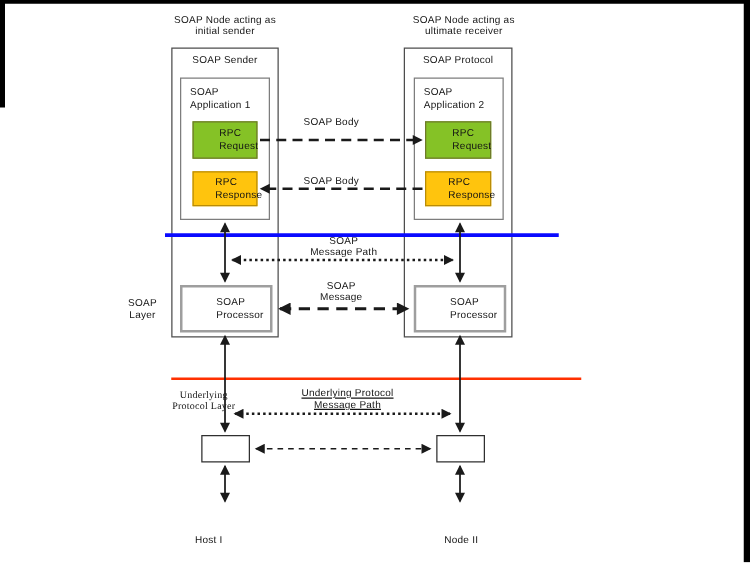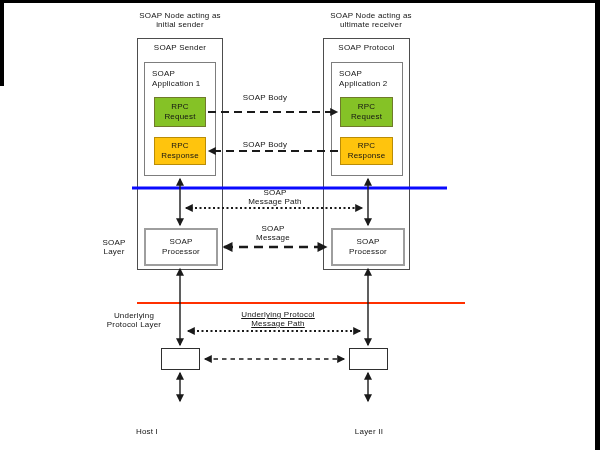--- a/index.html
+++ b/index.html
@@ -16,22 +16,22 @@
   .box.rpc{border:1px solid #6f7a2a;}
   .box.rpc.resp{border-color:#b98c07;}
   .box.small{border-color:#2f2f2f;}
   .lbl{position:absolute;font-size:8px;line-height:9px;color:#141414;text-align:center;
        white-space:pre-line;letter-spacing:0.2px;}
   .boxtitle{font-size:8px;line-height:9px;color:#141414;text-align:center;margin-top:4px;
             white-space:pre-line;letter-spacing:0.2px;}
   .applabel{font-size:8px;line-height:10px;color:#141414;text-align:left;padding:6px 0 0 7px;
             white-space:pre-line;letter-spacing:0.2px;}
   .centerfill{display:flex;align-items:center;justify-content:center;width:100%;height:100%;
-              font-size:8px;line-height:10px;color:#141414;text-align:center;white-space:pre-line;
-              letter-spacing:0.2px;}
+              font-size:8px;line-height:10px;color:#141414;text-align:left;white-space:pre-line;
+              letter-spacing:0.2px;padding-left:11px;}
   svg.overlay{position:absolute;left:0;top:0;pointer-events:none;}
   .labels{position:absolute;left:0;top:0;width:600px;height:364px;pointer-events:none;}
 </style>
 </head>
 <body>
 
 <div class="stage">
 
   <div class="bar top"></div>
   <div class="bar right"></div>
@@ -123,22 +123,22 @@
     <div class="lbl" style="left:225px;top:93px;width:80px;">SOAP Body</div>
     <div class="lbl" style="left:225px;top:140px;width:80px;">SOAP Body</div>
 
     <div class="lbl" style="left:235px;top:188px;width:80px;">SOAP
 Message Path</div>
     <div class="lbl" style="left:233px;top:224px;width:80px;">SOAP
 Message</div>
 
     <div class="lbl" style="left:89px;top:238px;width:50px;">SOAP
 Layer</div>
-    <div class="lbl" style="left:94px;top:311px;width:80px;">Underlying
+    <div class="lbl" style="left:123px;top:311px;width:80px;font-family:Liberation Serif, serif;">Underlying
 Protocol Layer</div>
     <div class="lbl" style="left:238px;top:310px;width:80px;text-decoration:underline;">Underlying Protocol
 Message Path</div>
 
-    <div class="lbl" style="left:117px;top:427px;width:60px;">Host I</div>
-    <div class="lbl" style="left:339px;top:427px;width:60px;">Layer II</div>
+    <div class="lbl" style="left:137px;top:427px;width:60px;">Host I</div>
+    <div class="lbl" style="left:339px;top:427px;width:60px;">Node II</div>
   </div>
 
 </div>
 
 </body></html>

